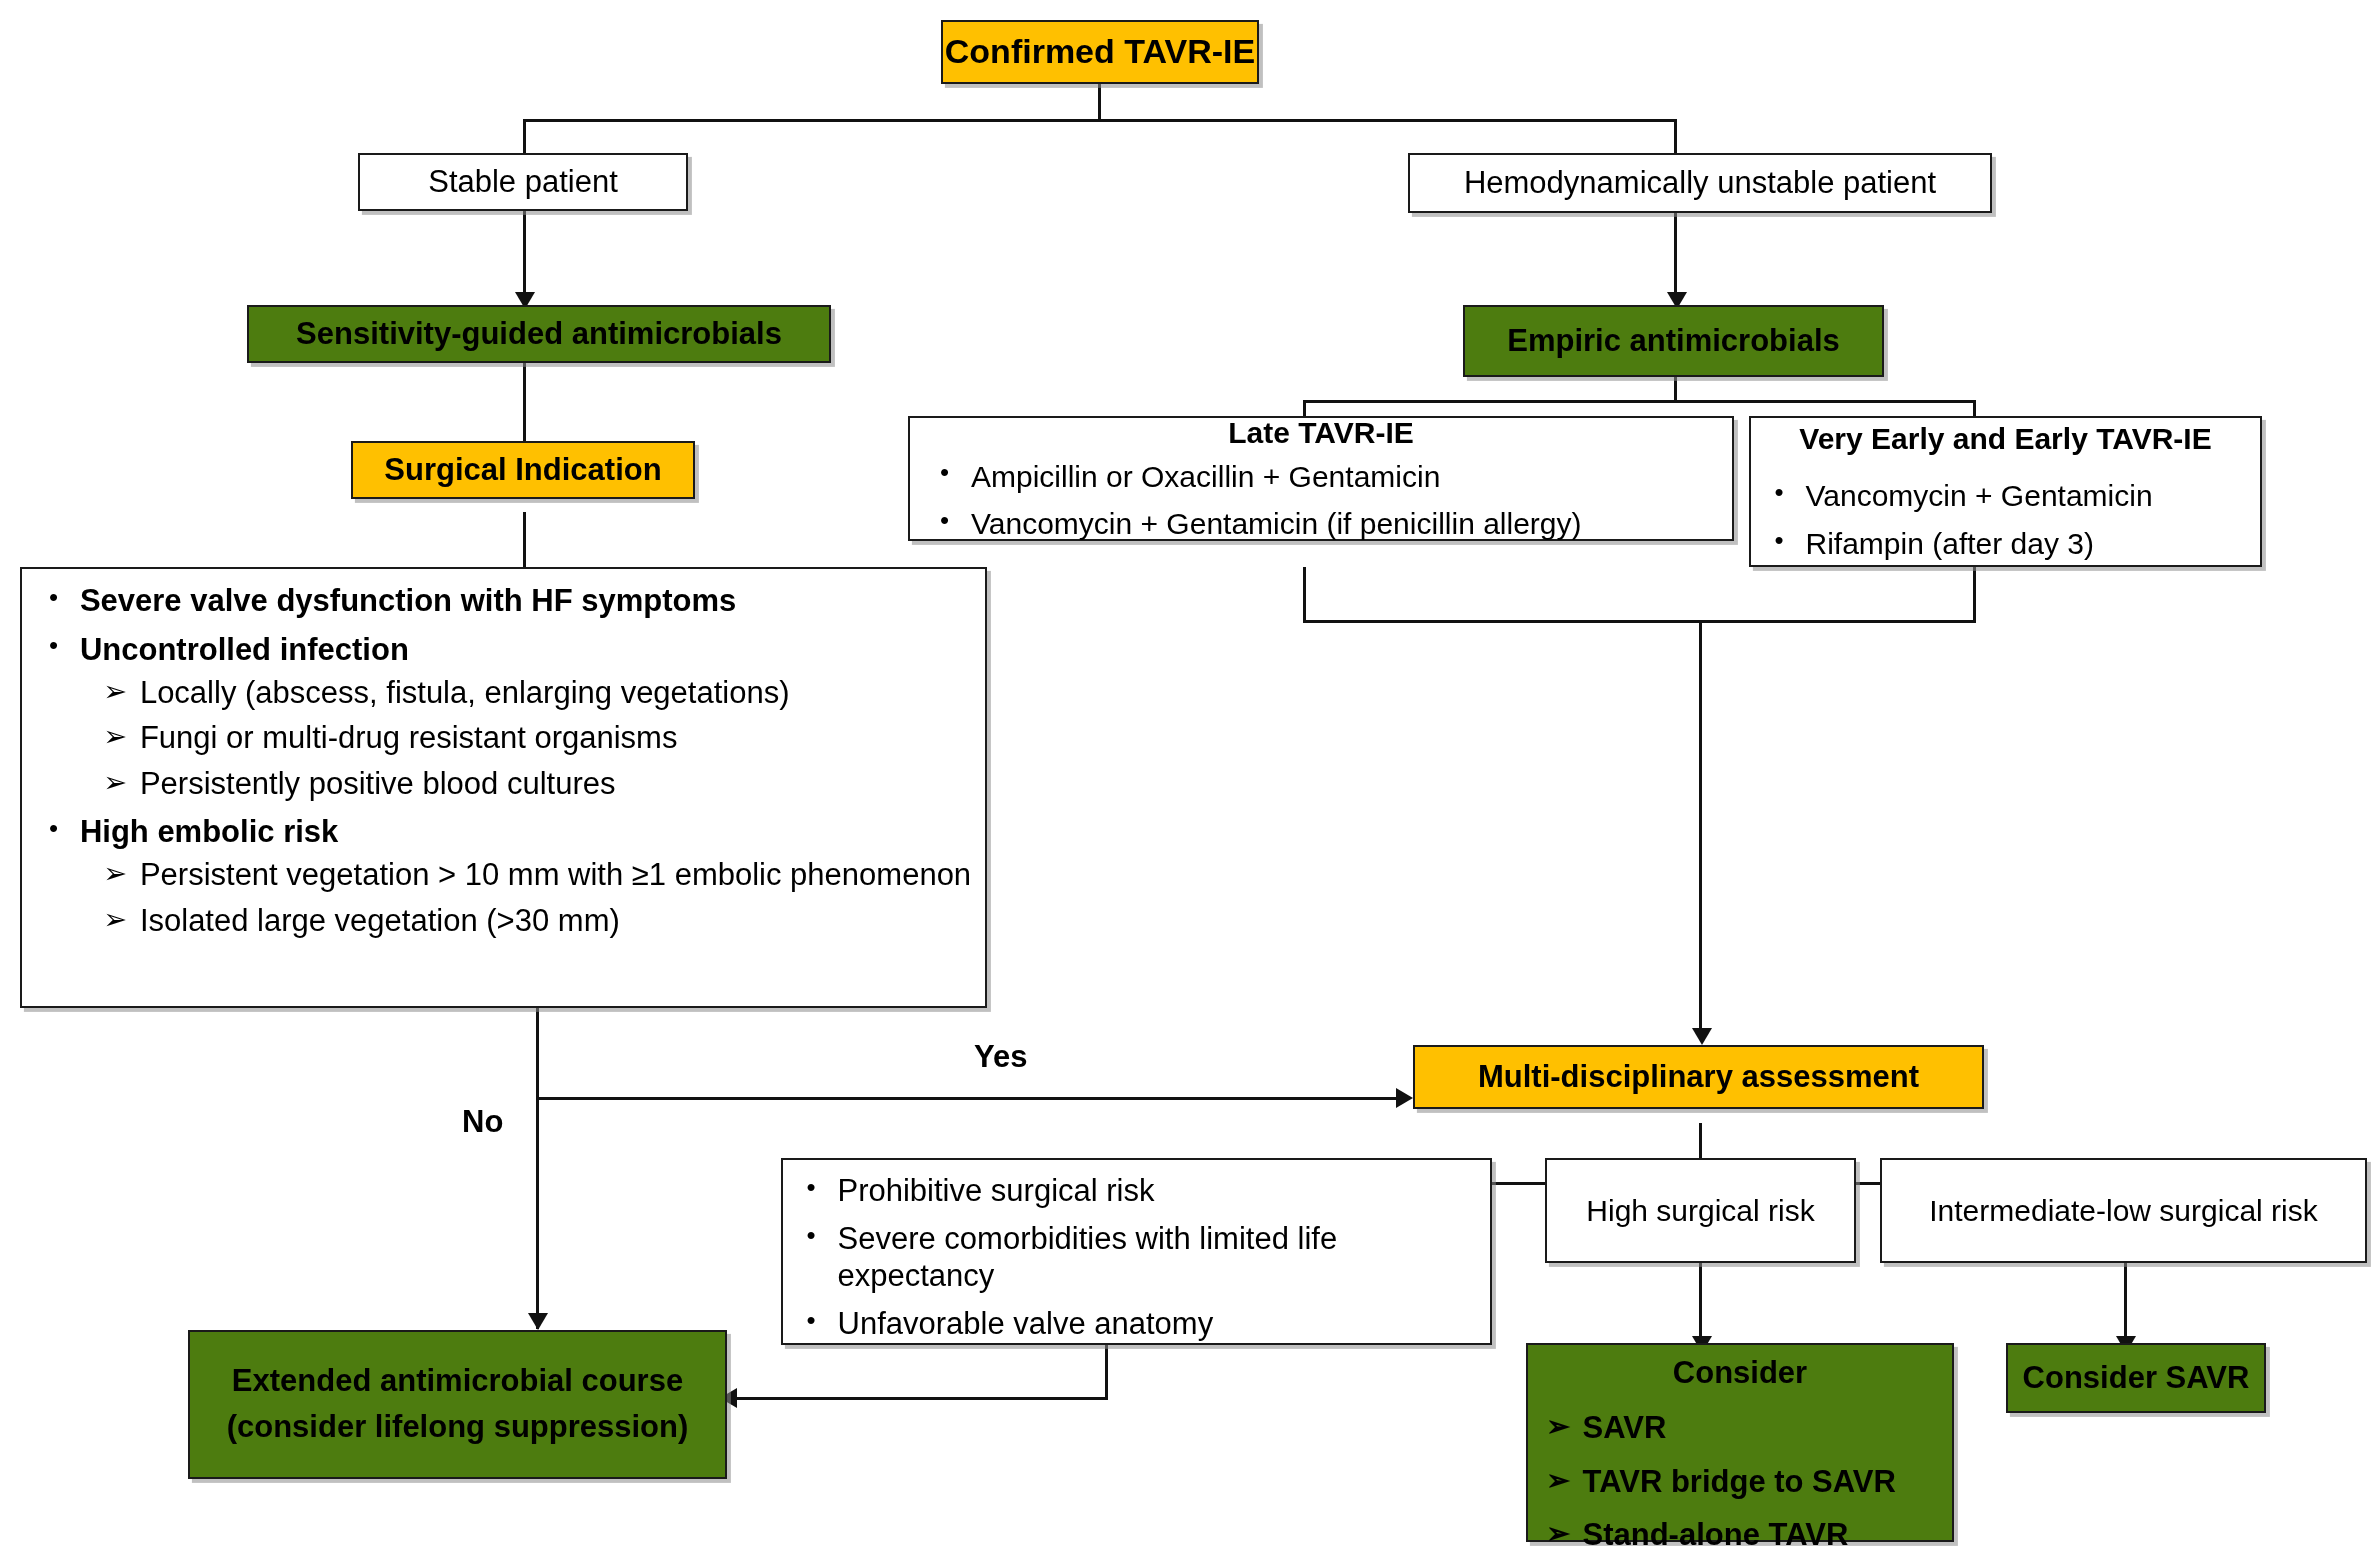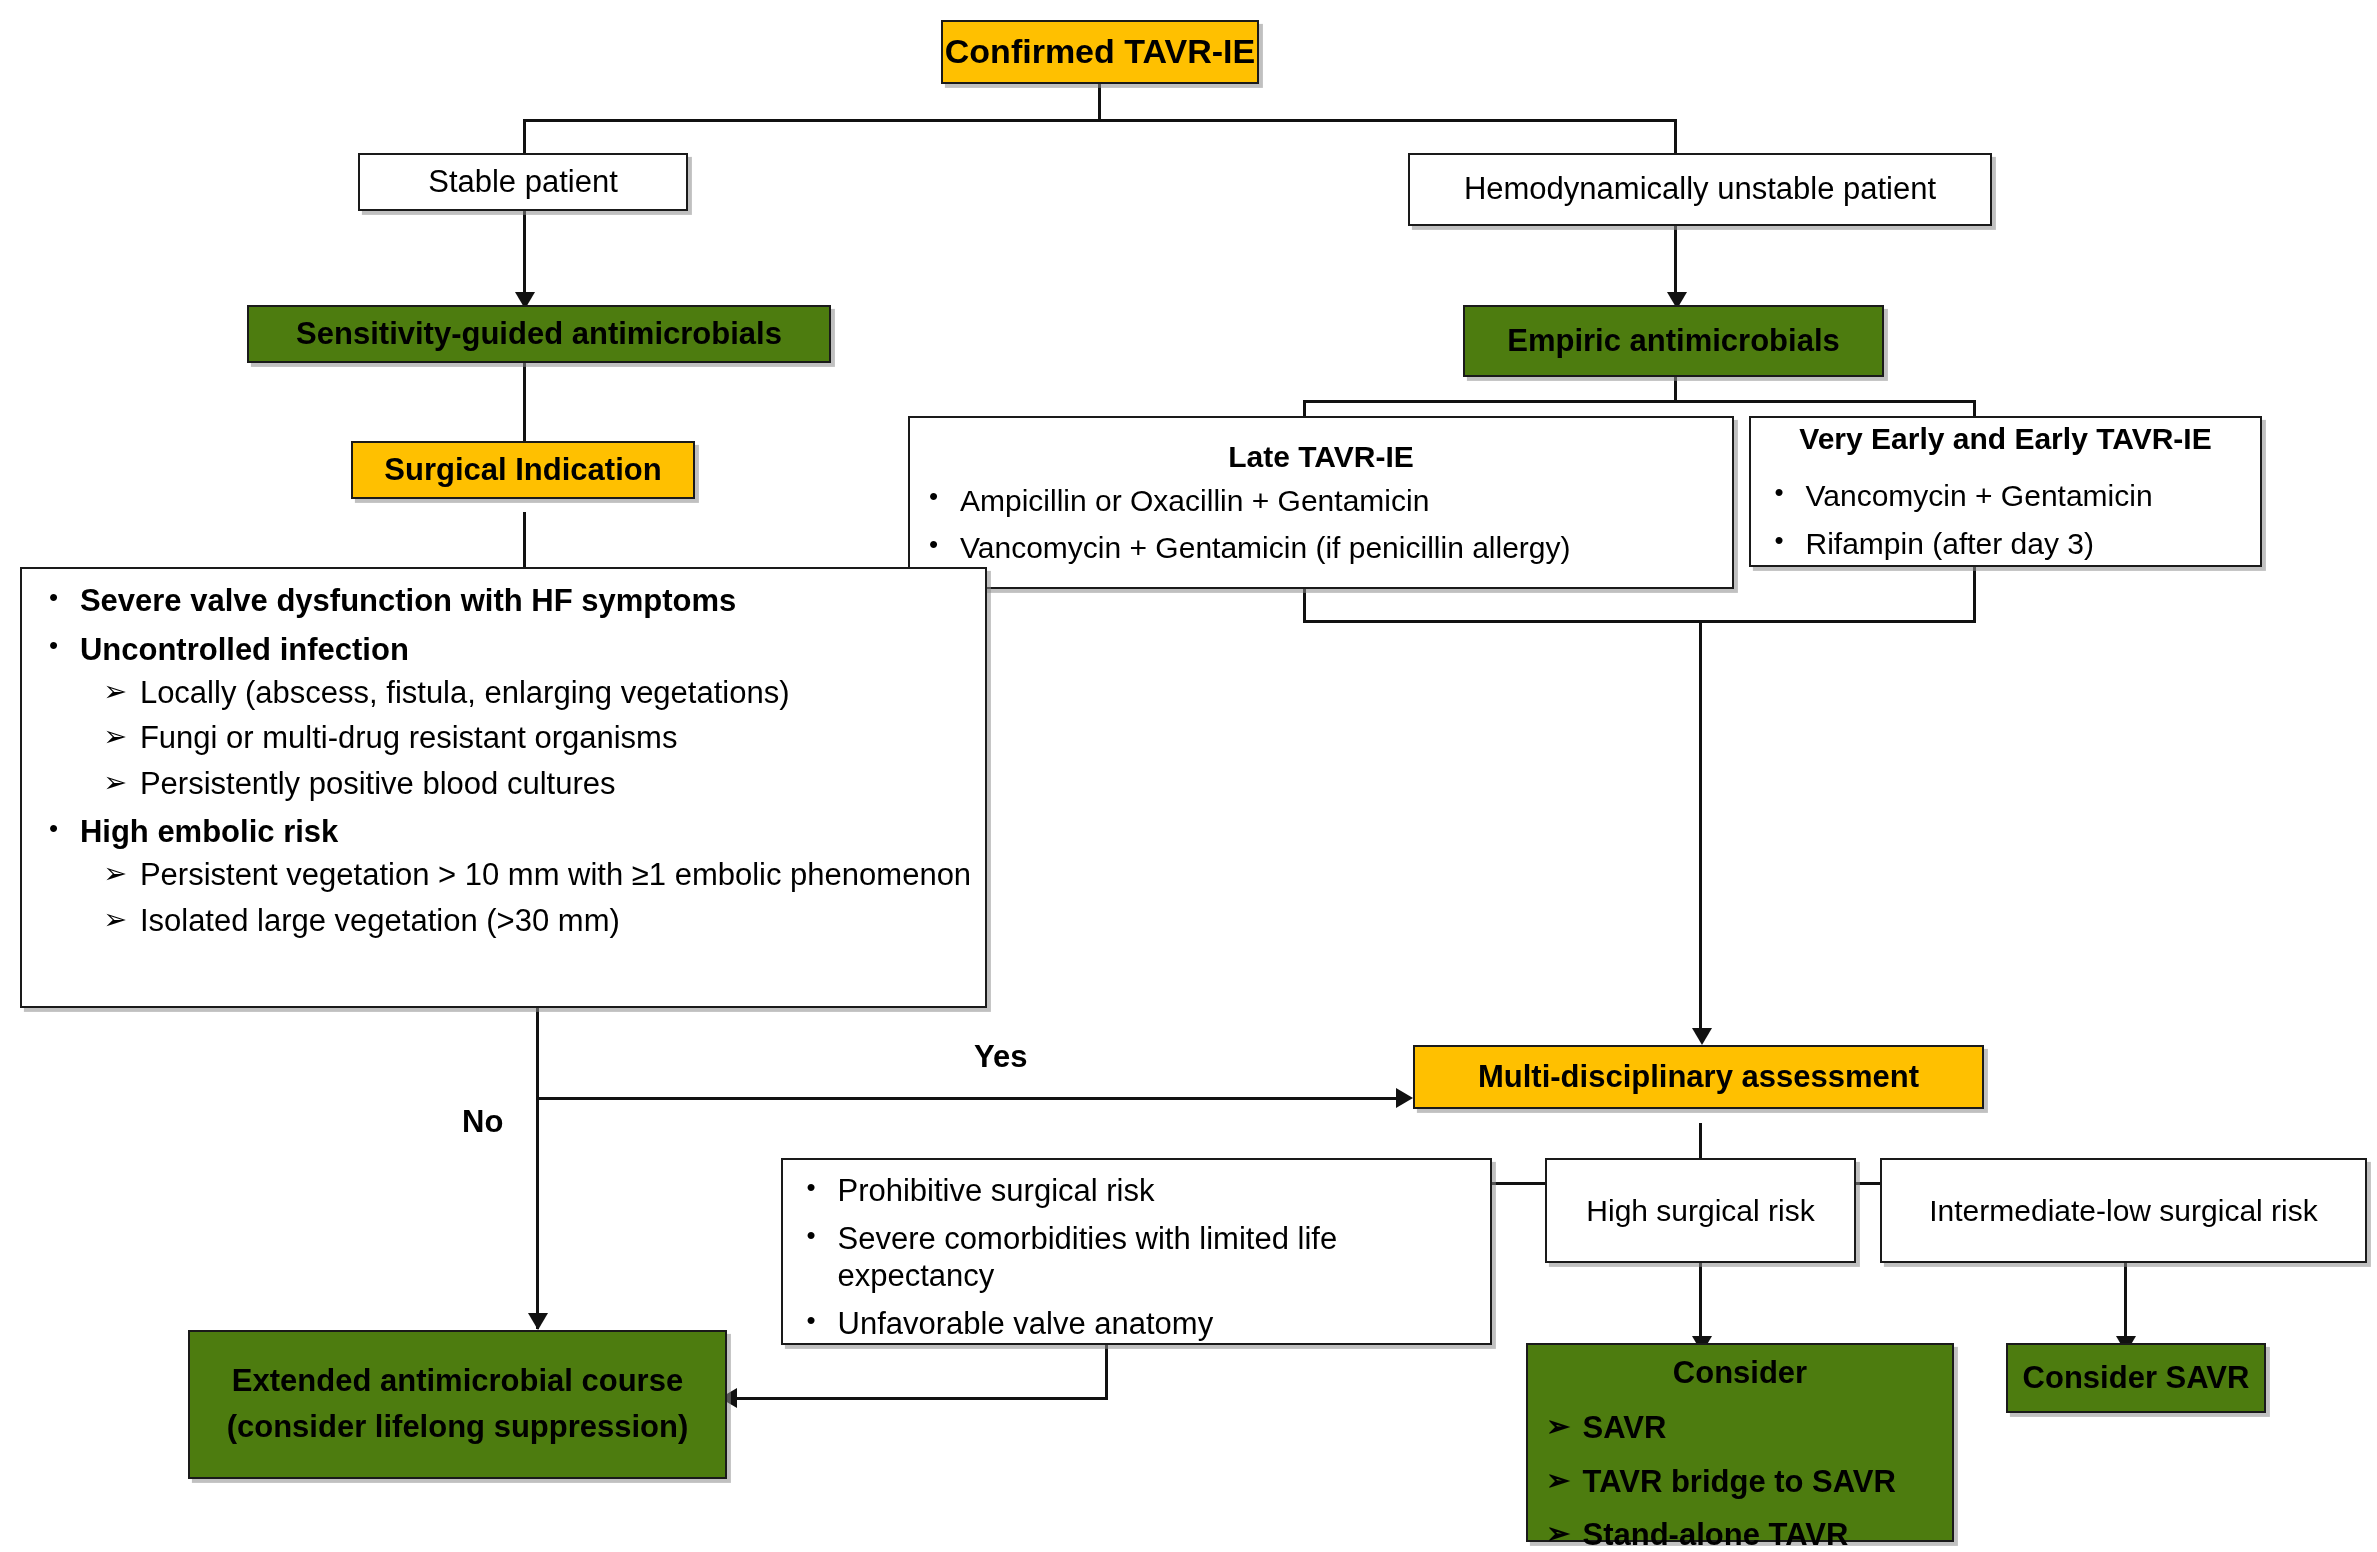--- a/index.html
+++ b/index.html
@@ -192,33 +192,33 @@
   <div class="arrowhead-left" style="left:720px; top:1388px;"></div>
 
   <div class="node amber center t-52" style="left:941px; top:19.5px; width:318px; height:64px;">
     <div class="title">Confirmed TAVR-IE</div>
   </div>
 
   <div class="node center t-48" style="left:358px; top:153px; width:330px; height:58px;">
     <div class="plain">Stable patient</div>
   </div>
 
-  <div class="node center t-48" style="left:1408px; top:153px; width:584px; height:73px;">
+  <div class="node center t-48" style="left:1408px; top:153px; width:584px; height:60px;">
     <div class="plain">Hemodynamically unstable patient</div>
   </div>
 
   <div class="node green center t-48" style="left:247px; top:305px; width:584px; height:58px;">
     <div class="title">Sensitivity-guided antimicrobials</div>
   </div>
 
   <div class="node green center t-48" style="left:1463px; top:305px; width:421px; height:72px;">
     <div class="title">Empiric antimicrobials</div>
   </div>
 
-  <div class="node t-46" style="left:908px; top:416px; width:826px; height:173px; padding:9px 2px;">
+  <div class="node t-46" style="left:908px; top:416px; width:826px; height:125px; padding:9px 13px;">
     <div class="title t-46" style="margin-bottom:7.8px;">Late TAVR-IE</div>
     <ul class="bul">
       <li>
         <span class="dot">•</span>
         <span>Ampicillin or Oxacillin + Gentamicin</span>
       </li>
       <li>
         <span class="dot">•</span>
         <span>Vancomycin + Gentamicin (if penicillin allergy)</span>
       </li>

